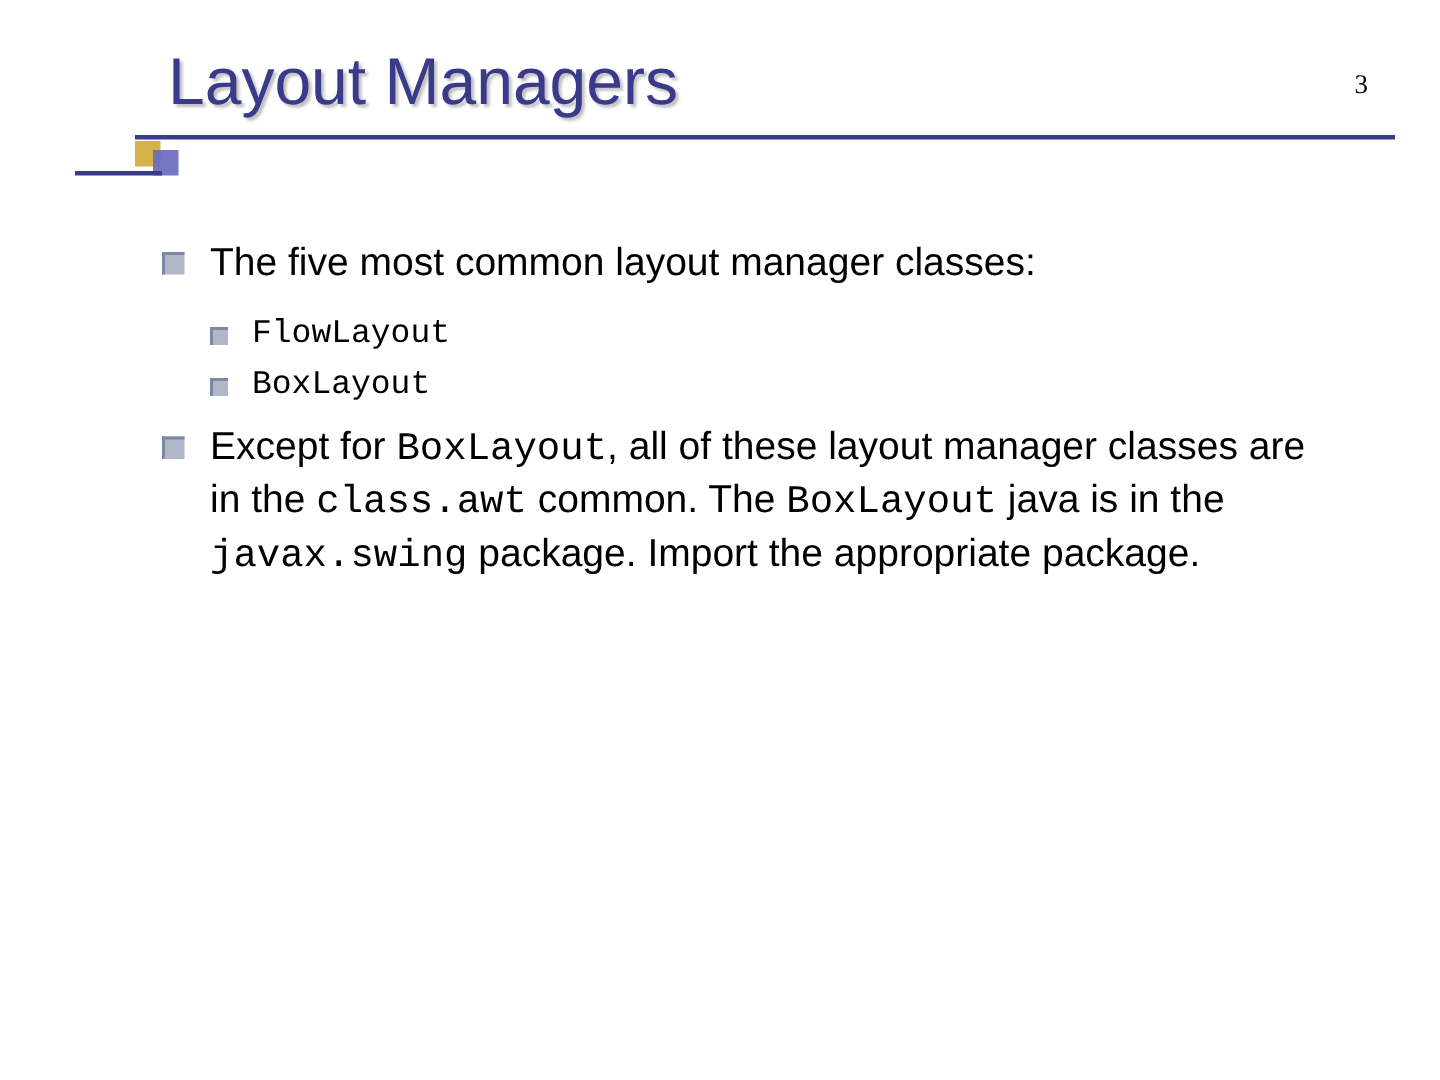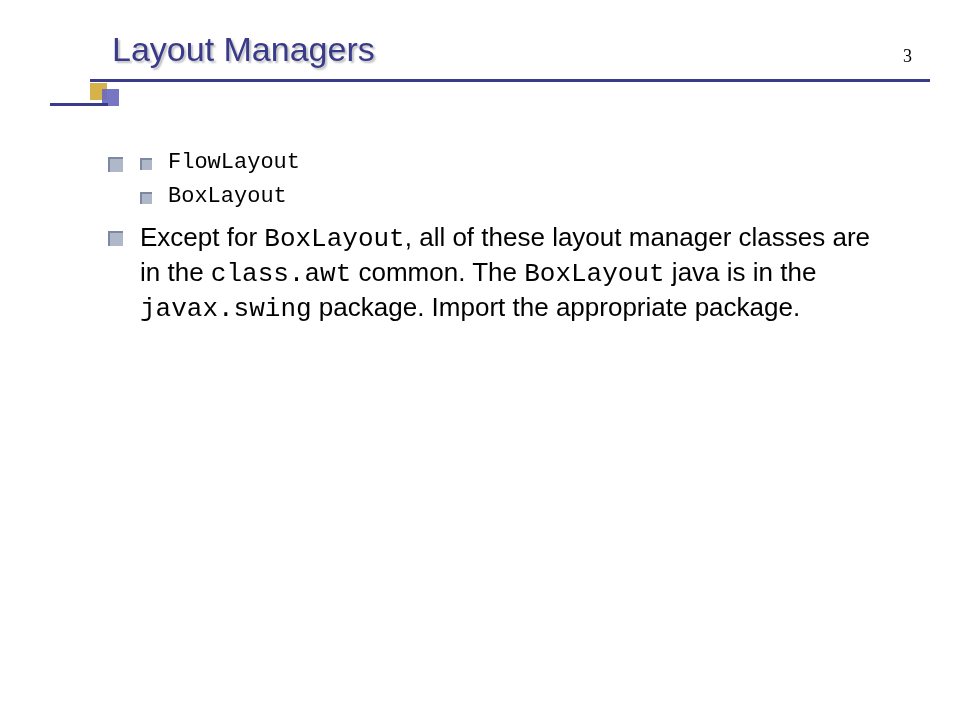--- a/index.html
+++ b/index.html
@@ -24,21 +24,21 @@
       font-size: 18px;
       color: #000;
       font-family: "Times New Roman", Times, serif;
     }
     .header {
       position: relative;
       margin-bottom: 36px;
       padding-left: 56px;
     }
     .title {
-      font-size: 34px;
+      font-size: 44px;
       color: #3a3a8a;
       font-weight: normal;
       text-shadow: 2px 2px 2px rgba(0,0,0,0.25);
       margin-bottom: 10px;
       padding-left: 6px;
     }
     .decor {
       position: relative;
       height: 32px;
       margin-left: -56px;
@@ -94,21 +94,21 @@
       position: absolute;
       left: 0;
       top: 10px;
       width: 13px;
       height: 13px;
       background: #aeb8c8;
       border-left: 2px solid #7e88a0;
       border-top: 2px solid #7e88a0;
     }
     .L2 {
-      margin-top: 4px;
+      margin-top: 16px;
       margin-bottom: 8px;
     }
     .L2 > li {
       position: relative;
       padding-left: 28px;
       margin-bottom: 2px;
       font-size: 22px;
       line-height: 1.45;
       font-family: "Courier New", Courier, monospace;
     }
@@ -137,20 +137,21 @@
       <div class="decor-line-long"></div>
       <div class="square-gold"></div>
       <div class="square-blue"></div>
       <div class="decor-line-short"></div>
     </div>
   </div>
 
   <div class="body">
     <ul class="L1">
       <li>
+        <span>The five most common layout manager classes:</span>
         <ul class="L2">
           <li>FlowLayout</li>
           <li>BoxLayout</li>
         </ul>
       </li>
       <li>
         <span>Except for </span><span class="mono">BoxLayout</span><span>, all of these layout manager classes are in the </span><span class="mono">class.awt</span><span> common. The </span><span class="mono">BoxLayout</span><span> java is in the </span><span class="mono">javax.swing</span><span> package. Import the appropriate package.</span>
       </li>
     </ul>
   </div>

